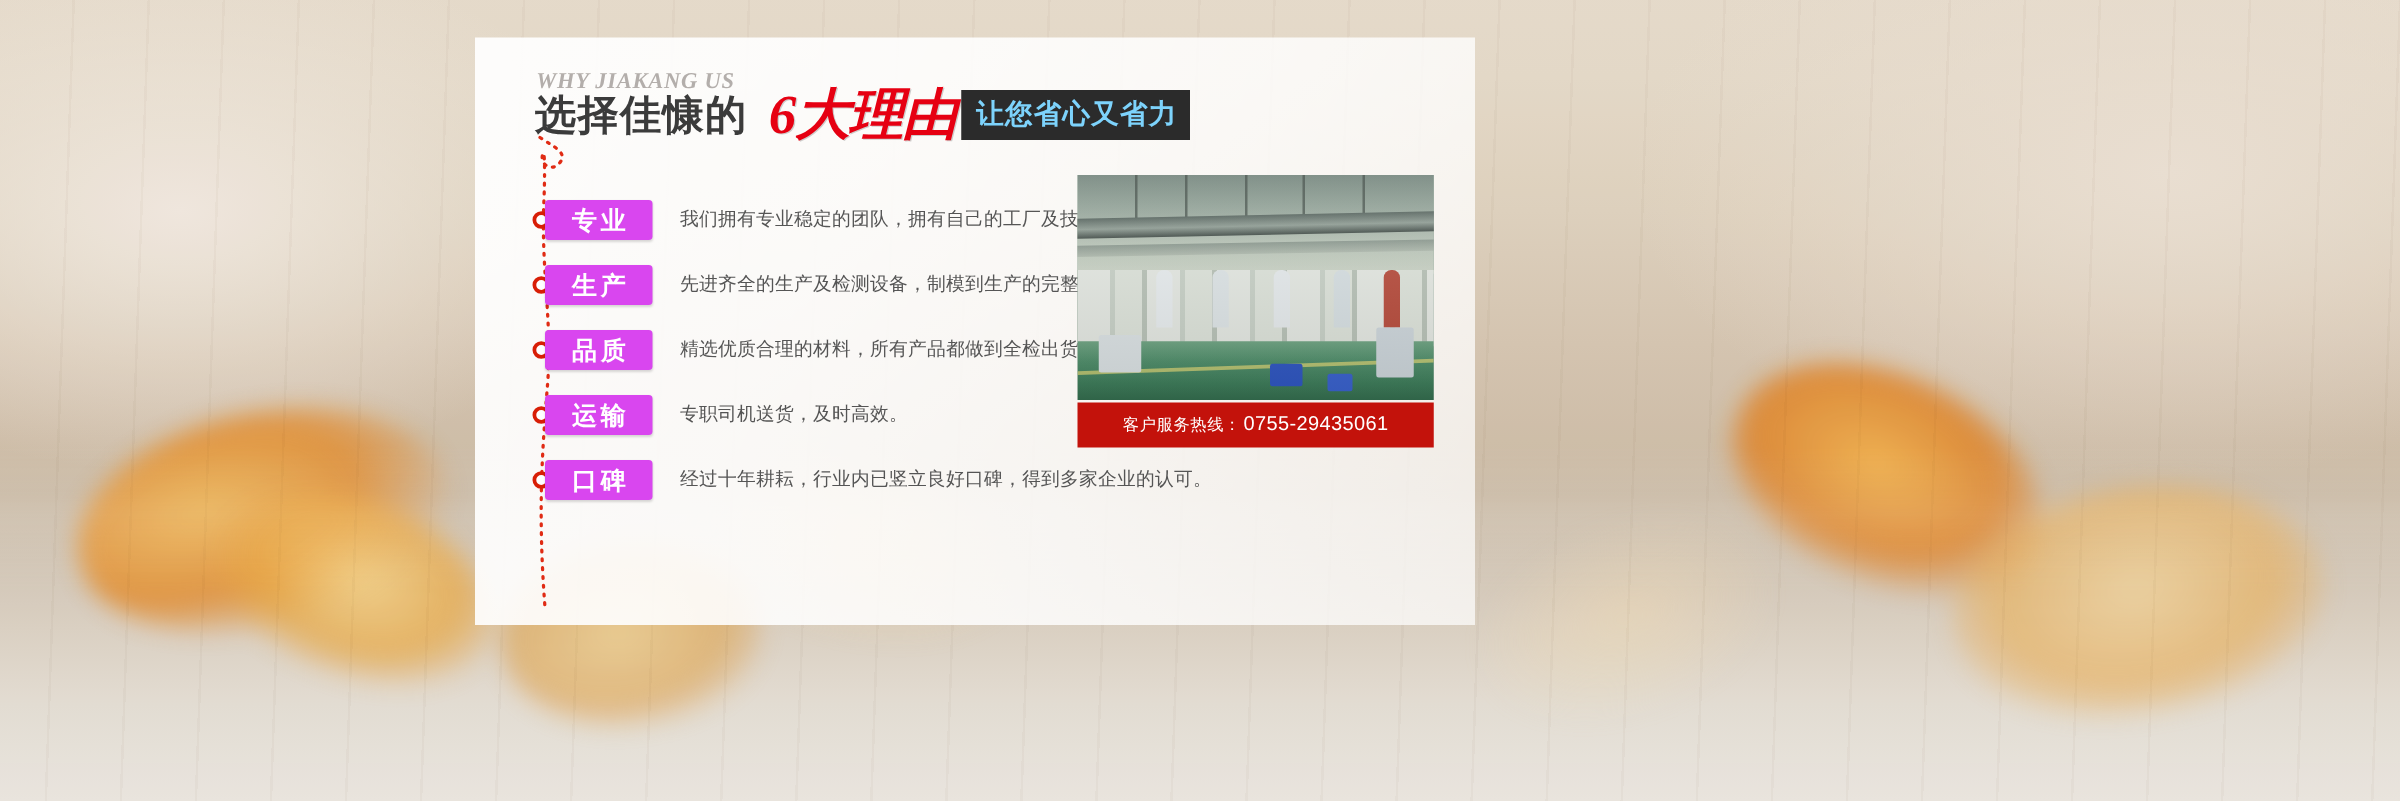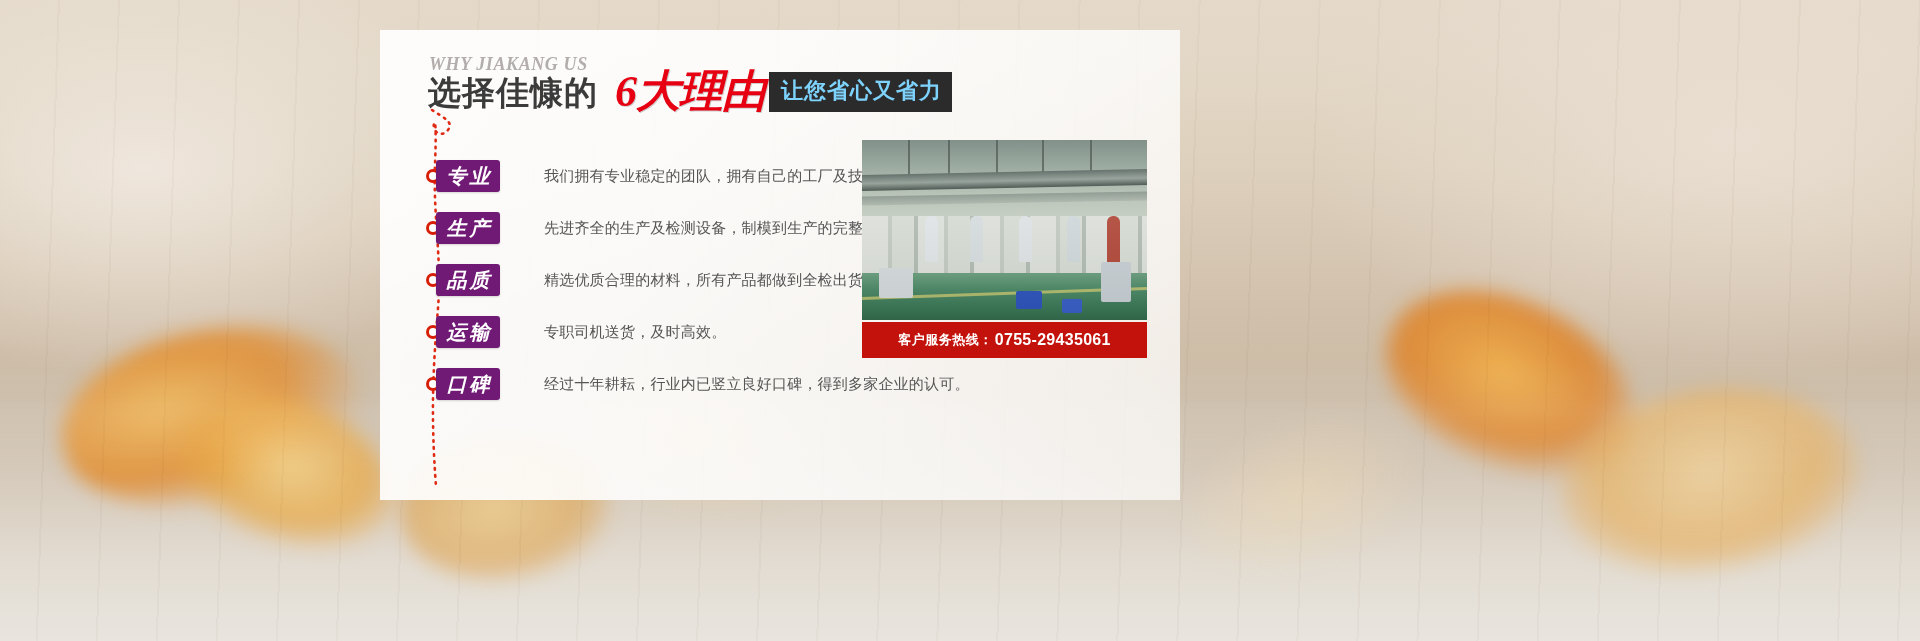--- a/index.html
+++ b/index.html
@@ -81,27 +81,26 @@
     line-height:30px; white-space:nowrap;
   }
 
   
   #connector { position:absolute; left:408px; top:108px; width:80px; height:380px; overflow:visible; }
 
   
   #reasons { position:absolute; left:436px; top:160px; width:560px; }
   .reason { position:relative; height:52px; margin-bottom:0; }
   .badge {
-    position:absolute; left:0; top:0; width:64px; height:32px;
-    background:#701a75; border-radius:3px;
+    position:absolute; left:0; top:0; width:86px; height:32px;
+    background:#d946ef; border-radius:3px;
     color:#fff; font-size:20px; font-weight:700; letter-spacing:3px;
     display:flex; align-items:center; justify-content:center;
     text-indent:3px;
     box-shadow:0 1px 2px rgba(0,0,0,.15);
-    font-style:italic;
   }
   .node {
     position:absolute; left:-10px; top:9px; width:14px; height:14px;
     border-radius:50%; background:#fff; border:3px solid #d81e06;
   }
   .desc {
     position:absolute; left:108px; top:4px;
     font-size:15px; color:#555; line-height:24px; white-space:nowrap;
     letter-spacing:.2px;
   }
@@ -144,21 +143,21 @@
   .ph-line {
     position:absolute; bottom:14%; left:0; width:100%; height:3px;
     background:rgba(230,220,120,.7); transform:rotate(-2deg);
   }
   .ph-box { position:absolute; border-radius:2px; }
   .ph-shade { position:absolute; inset:0; background:linear-gradient(180deg,rgba(255,255,255,.14),rgba(0,0,0,.10)); }
 
   #phone {
     position:absolute; left:862px; top:322px; width:285px; height:36px;
     background:#c3120b; display:flex; align-items:center; justify-content:center;
-    color:#fff; white-space:nowrap;font-weight:bold;
+    color:#fff; white-space:nowrap;
   }
   .phone-label { font-size:13px; letter-spacing:.5px; }
   .phone-num { font-size:16px; letter-spacing:.3px; margin-left:2px;text-align:right; }
 </style>
 </head>
 <body>
 
 <div id="bg">
   <div class="layer bg-base"></div>
   <div class="blurwrap">

